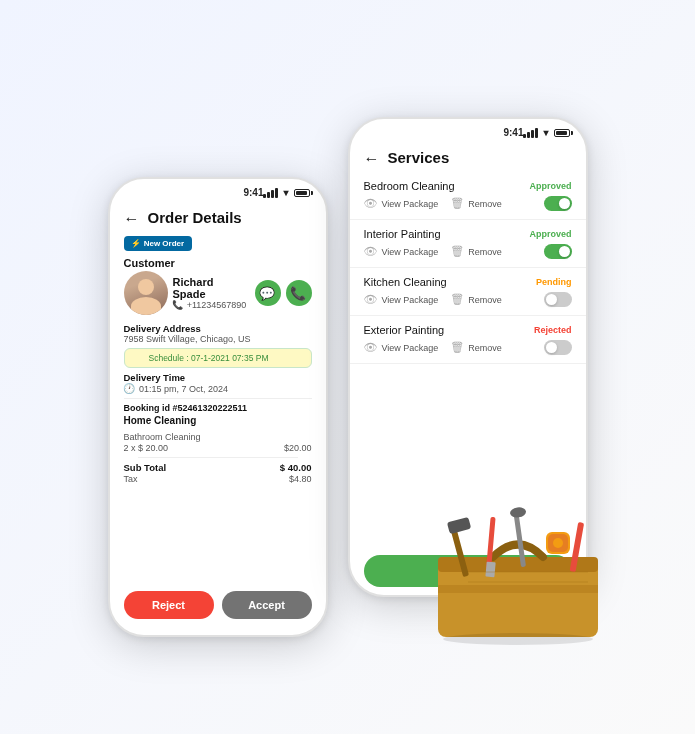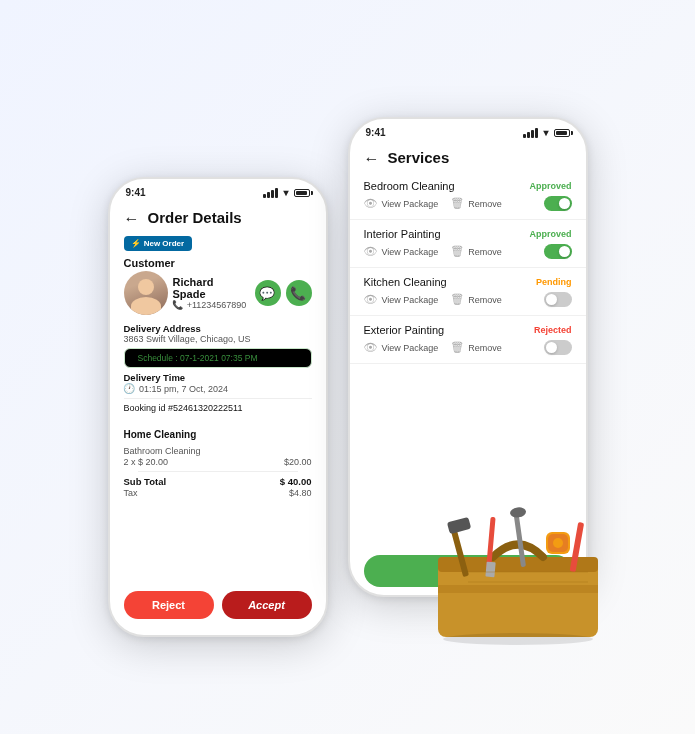--- a/index.html
+++ b/index.html
@@ -41,21 +41,21 @@
     }
 
     .phone-right {
       width: 240px;
       height: 480px;
     }
 
     
     .status-bar {
       display: flex;
-      justify-content: space-between;
+      justify-content: flex-end;
       align-items: center;
       padding: 8px 16px 4px;
       font-size: 10px;
       font-weight: 600;
       color: #222;
     }
 
     .status-icons {
       display: flex;
       align-items: center;
@@ -239,24 +239,24 @@
       color: #111;
     }
 
     .info-value {
       font-size: 9px;
       color: #555;
     }
 
     .schedule-badge {
       margin: 4px 14px;
-      background: #000000;
+      background: #fef9c3;
       border: 1px solid #c8e6c9;
       border-radius: 6px;
-      padding: 4px 13px;
+      padding: 4px 24px;
       font-size: 8.5px;
       color: #388e3c;
     }
 
     .delivery-time-row {
       padding: 0 14px;
       margin-bottom: 4px;
     }
 
     .delivery-label {
@@ -283,22 +283,22 @@
       margin: 4px 14px;
     }
 
     .booking-section {
       padding: 0 14px;
     }
 
     .booking-id {
       font-size: 9px;
       color: #111;
-      font-weight: 400;
-      margin-bottom: 16px;
+      font-weight: 700;
+      margin-bottom: 2px;
     }
 
     .service-name {
       font-size: 10px;
       font-weight: 700;
       color: #111;
       margin-bottom: 6px;
     }
 
     .service-sub {
@@ -336,21 +336,21 @@
       padding: 8px;
       border-radius: 20px;
       border: none;
       font-size: 11px;
       font-weight: 700;
       cursor: pointer;
       text-align: center;
     }
 
     .btn-reject { background: #f44336; color: #fff; }
-    .btn-accept { background: #b91c1c; color: #fff; font-style: italic; }
+    .btn-accept { background: #737373; color: #fff; }
 
     
     .services-nav {
       display: flex;
       align-items: center;
       padding: 6px 14px;
       gap: 8px;
     }
 
     .services-title {
@@ -502,21 +502,21 @@
       </div>
       <div class="action-icons">
         <div class="action-icon msg">💬</div>
         <div class="action-icon call">📞</div>
       </div>
     </div>
 
     
     <div class="info-row">
       <div class="info-label">Delivery Address</div>
-      <div class="info-value">3863 Swift Village, Chicago, US</div>
+      <div class="info-value">7958 Swift Village, Chicago, US</div>
     </div>
 
     
     <div class="schedule-badge">Schedule : 07-1-2021 07:35 PM</div>
 
     
     <div class="delivery-time-row">
       <div class="delivery-label">Delivery Time</div>
       <div class="delivery-value">
         <span class="clock-icon">🕐</span>

